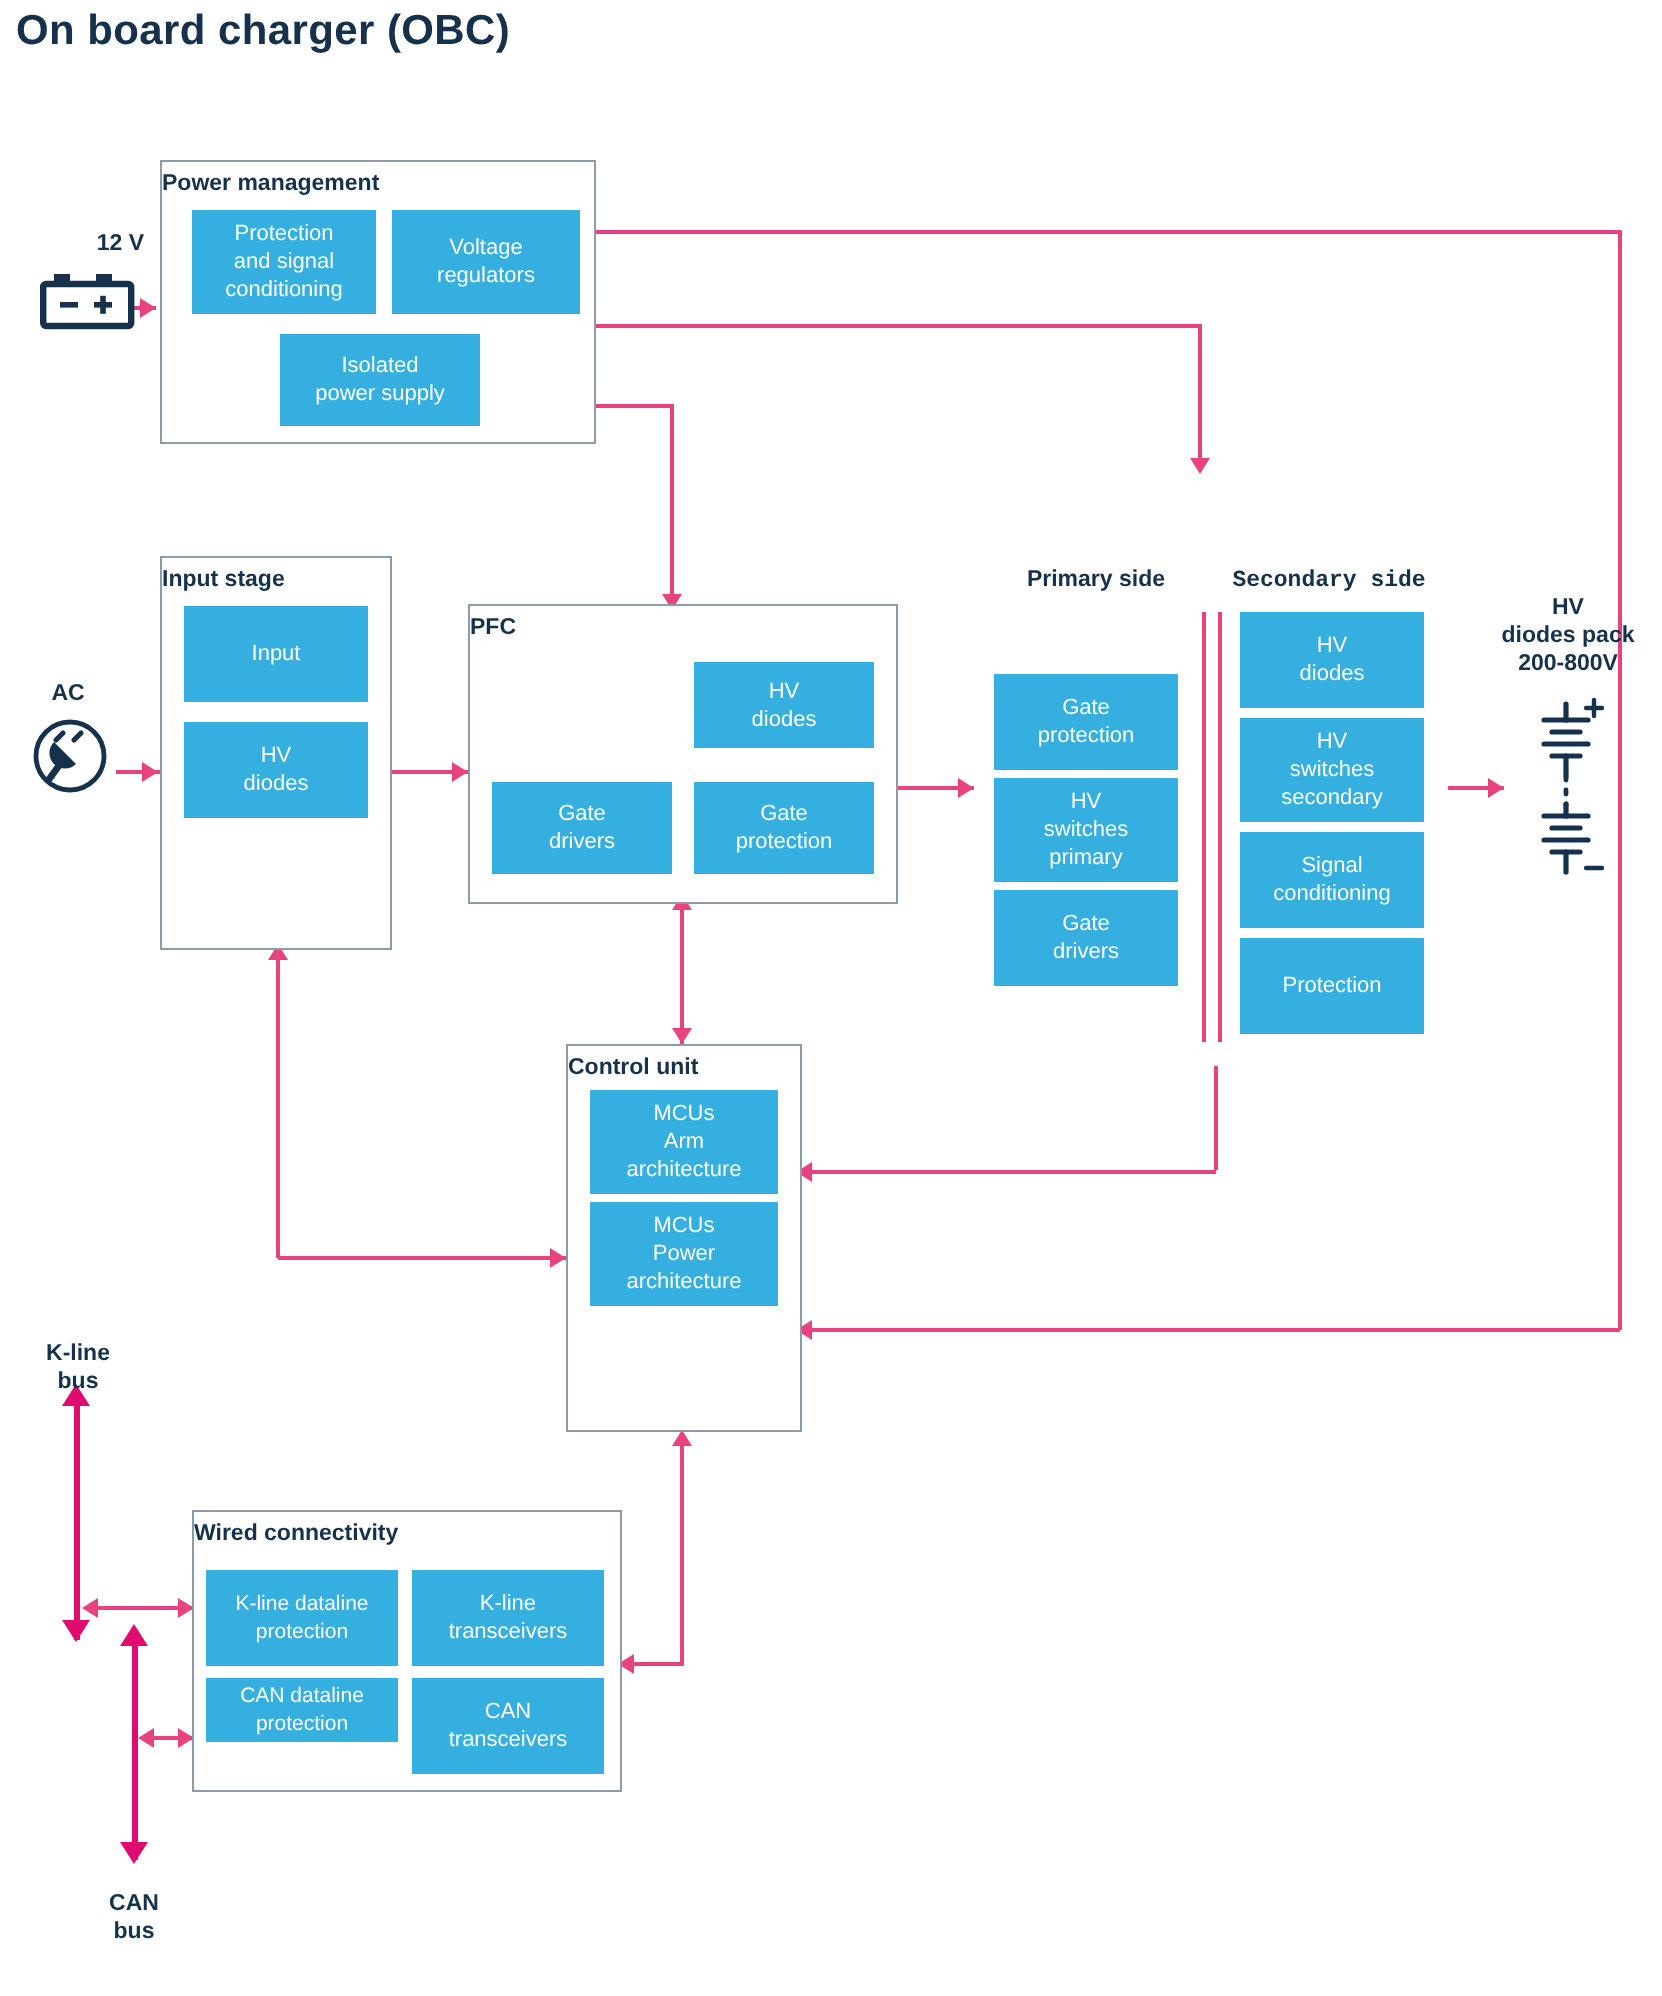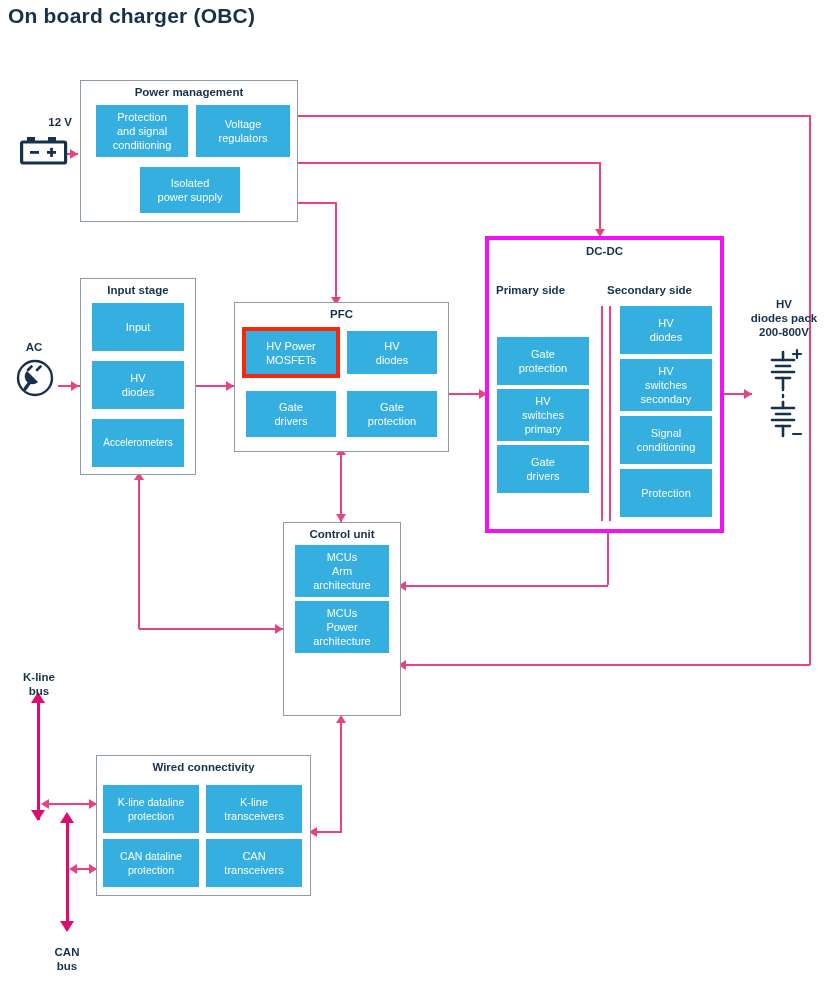--- a/index.html
+++ b/index.html
@@ -10,24 +10,24 @@
   #stage{position:absolute;left:0;top:0;width:831px;height:998px;}
 
   
   .title{position:absolute;left:8px;top:4px;font-size:21px;font-weight:bold;
          color:#16314b;letter-spacing:.2px;}
 
   
   .group{position:absolute;border:1.5px solid #8d9aa8;background:#ffffff;
          box-sizing:border-box;}
   .group.magenta{border:4px solid #f50ff5;}
-  .group-title{position:absolute;left:0;right:0;top:5px;text-align:center;
+  .group-title{position:absolute;left:0;right:0;top:5px;
                font-size:11.5px;font-weight:bold;color:#16314b;}
   .sub-title{position:absolute;font-size:11.5px;font-weight:bold;color:#16314b;
-             text-align:left;}
+             text-align:center;}
 
   
   .blk{position:absolute;background:#34afdf;color:#ffffff;font-size:11px;
        line-height:14px;display:flex;align-items:center;justify-content:center;
        text-align:center;box-sizing:border-box;padding:1px 2px;}
   .blk.hl{outline:4px solid #f5290f;outline-offset:0;}
 
   
   .ln{position:absolute;background:#e8437f;}
   .lh{height:1.6px;}
@@ -217,57 +217,45 @@
   </div>
   <div class="blk" style="left:92px;top:303px;width:92px;height:48px;">
     <span>Input</span>
   </div>
   <div class="blk" style="left:92px;top:361px;width:92px;height:48px;">
     <span>
       <span>HV</span><br>
       <span>diodes</span>
     </span>
   </div>
-  <div class="blk" style="left:92px;top:419px;width:92px;height:48px;font-size:10px;">
-    <span>Accelerometers</span>
-  </div>
 
   <div class="group" style="left:234px;top:302px;width:215px;height:150px;">
     <div class="group-title">PFC</div>
   </div>
-  <div class="blk hl" style="left:246px;top:331px;width:90px;height:43px;">
-    <span>
-      <span>HV Power</span><br>
-      <span>MOSFETs</span>
-    </span>
-  </div>
   <div class="blk" style="left:347px;top:331px;width:90px;height:43px;">
     <span>
       <span>HV</span><br>
       <span>diodes</span>
     </span>
   </div>
   <div class="blk" style="left:246px;top:391px;width:90px;height:46px;">
     <span>
       <span>Gate</span><br>
       <span>drivers</span>
     </span>
   </div>
   <div class="blk" style="left:347px;top:391px;width:90px;height:46px;">
     <span>
       <span>Gate</span><br>
       <span>protection</span>
     </span>
   </div>
 
-  <div class="group magenta" style="left:485px;top:236px;width:239px;height:297px;">
-    <div class="group-title">DC-DC</div>
-  </div>
   <div class="sub-title" style="left:496px;top:284px;width:104px;">Primary side</div>
-  <div class="sub-title" style="left:607px;top:284px;width:115px;">Secondary side</div>
+  <div class="sub-title" style="left:607px;top:284px;width:115px;font-family:Liberation Mono, monospace;">Secondary side</div>
 
   <div class="isolation" style="left:601px;top:306px;height:215px;"></div>
   <div class="isolation" style="left:609px;top:306px;height:215px;"></div>
 
   <div class="blk" style="left:497px;top:337px;width:92px;height:48px;">
     <span>
       <span>Gate</span><br>
       <span>protection</span>
     </span>
   </div>
@@ -334,21 +322,21 @@
       <span>K-line dataline</span><br>
       <span>protection</span>
     </span>
   </div>
   <div class="blk" style="left:206px;top:785px;width:96px;height:48px;">
     <span>
       <span>K-line</span><br>
       <span>transceivers</span>
     </span>
   </div>
-  <div class="blk" style="left:103px;top:839px;width:96px;height:48px;font-size:10.5px;">
+  <div class="blk" style="left:103px;top:839px;width:96px;height:32px;font-size:10.5px;">
     <span>
       <span>CAN dataline</span><br>
       <span>protection</span>
     </span>
   </div>
   <div class="blk" style="left:206px;top:839px;width:96px;height:48px;">
     <span>
       <span>CAN</span><br>
       <span>transceivers</span>
     </span>

